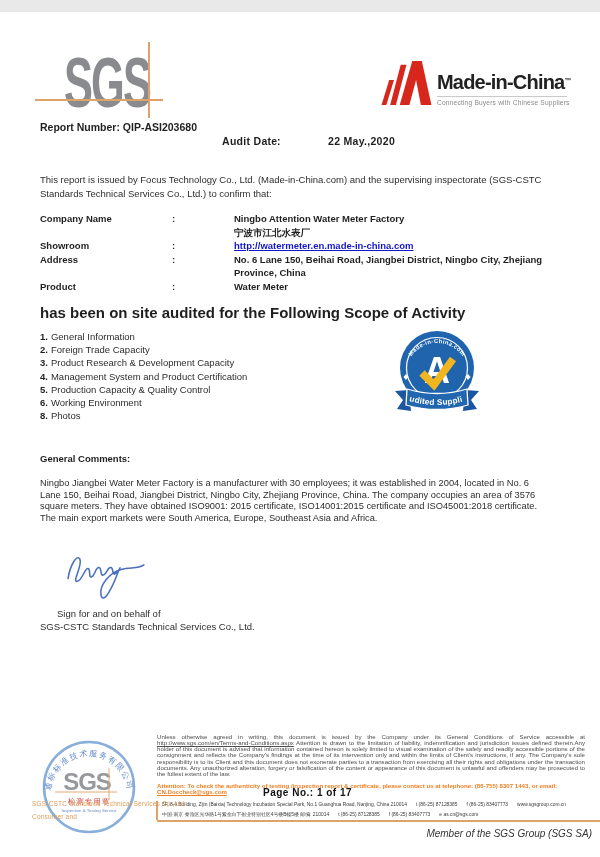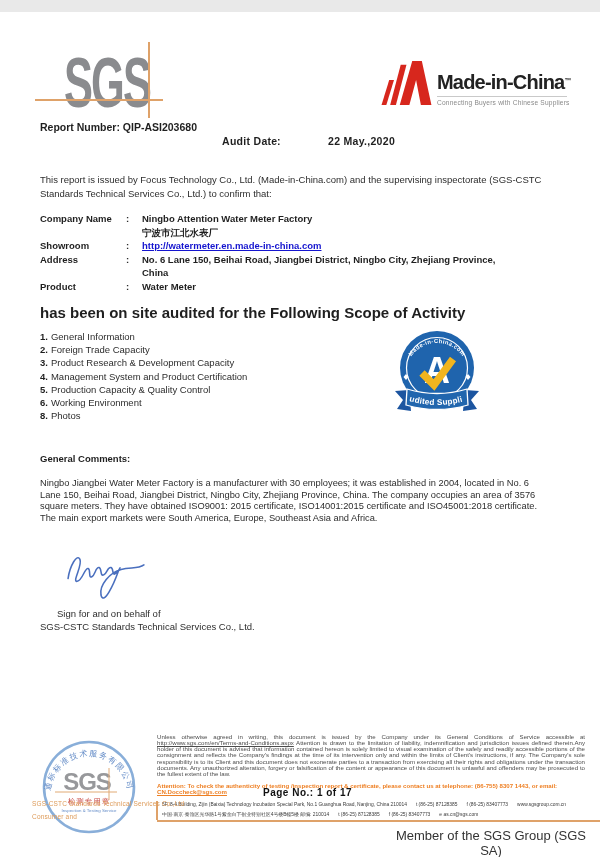--- a/index.html
+++ b/index.html
@@ -23,42 +23,42 @@
   .mic-tm { font-size:7px; vertical-align:super; font-weight:bold; color:#222; }
   .mic-div { background:#c9c9c9; }
   .mic-tag { font-size:6.6px; color:#8a8a8a; letter-spacing:0.2px; }
 
   .rpt { font-size:10.5px; font-weight:bold; color:#1f1f1f; }
   .audit-lbl { font-size:10.5px; font-weight:bold; color:#1f1f1f; }
 
   .intro { font-size:9.5px; line-height:14px; width:512px; }
 
   .fields { width:515px; font-size:9.5px; line-height:13.5px; }
-  .frow { display:flex; }
+  .frow { display:flex;gap:46px; }
   .flbl { width:86px; font-weight:bold; color:#1f1f1f; flex:none; }
   .fcol { width:16px; font-weight:bold; flex:none; }
   .fval { width:378px; font-weight:bold; color:#1f1f1f; }
   .link { color:#1515cf; text-decoration:underline; font-weight:bold; }
 
   .scope-h { font-size:15px; font-weight:bold; color:#1f1f1f; }
   .scope-item { font-size:9.5px; line-height:13.2px; }
   .scope-item b { margin-right:3px; }
 
   .gc-h { font-size:9.5px; font-weight:bold; color:#1f1f1f;text-align:right; }
   .gc-body { font-size:9.3px; line-height:11.7px; width:505px; }
 
   .signline { font-size:9.5px; color:#2d2d2d;text-align:right; }
 
   .legal { font-size:6.1px; line-height:6.15px; width:428px; color:#4c4c4c; text-align:justify; }
   .legal .u { text-decoration:underline; }
   .attn { font-size:6.1px; line-height:6.4px; width:428px; color:#ee7f22; font-weight:bold; }
   .attn .u { text-decoration:underline; }
   .pageno { font-size:10px; font-weight:bold; color:#111; letter-spacing:0.5px; }
   .addr { display:flex; gap:9px; font-size:4.9px; color:#3a3a3a; white-space:nowrap; align-items:baseline; }
-  .member { font-size:13px; color:#333; text-align:center; width:202px; }
+  .member { font-size:10px; color:#333; text-align:right; width:202px;font-style:italic; }
   .overlay-orange { font-size:6.5px; color:#dd9a58; white-space:nowrap; letter-spacing:0.2px; }
 </style>
 </head>
 <body>
 
 <div class="page">
 
   <div class="abs" style="left:64px; top:36px;">
     <div class="sgs-word">SGS</div>
   </div>

